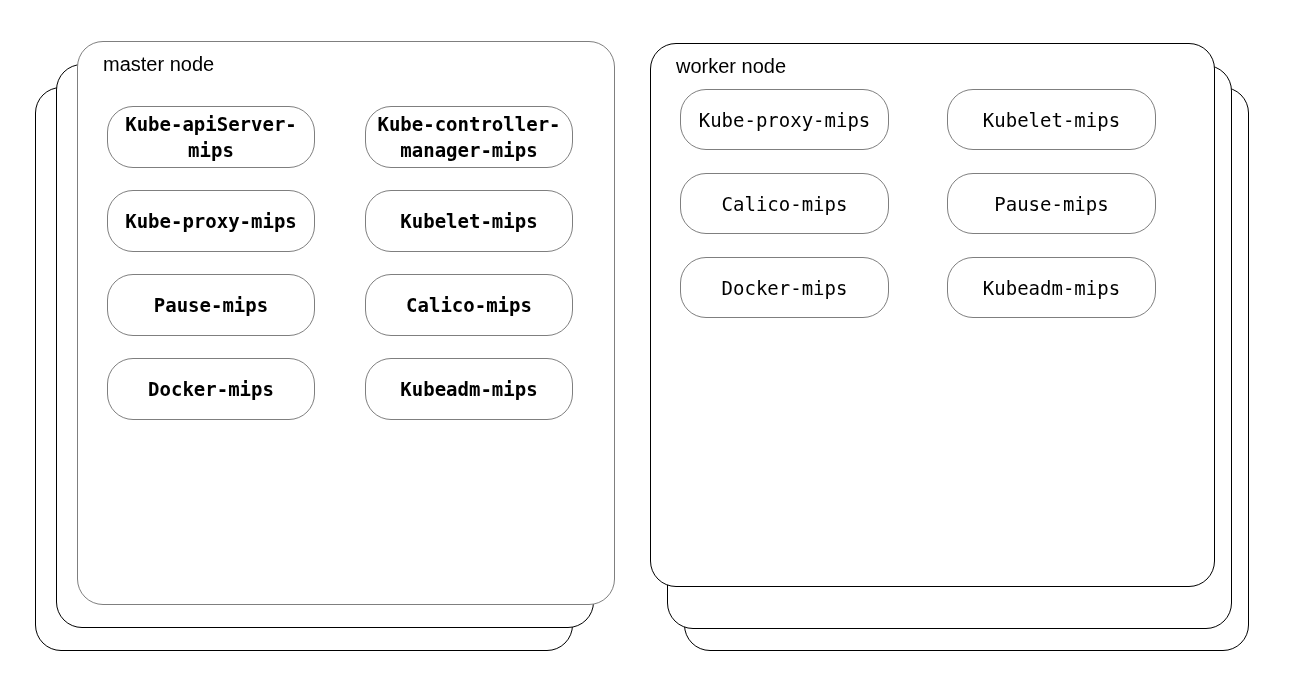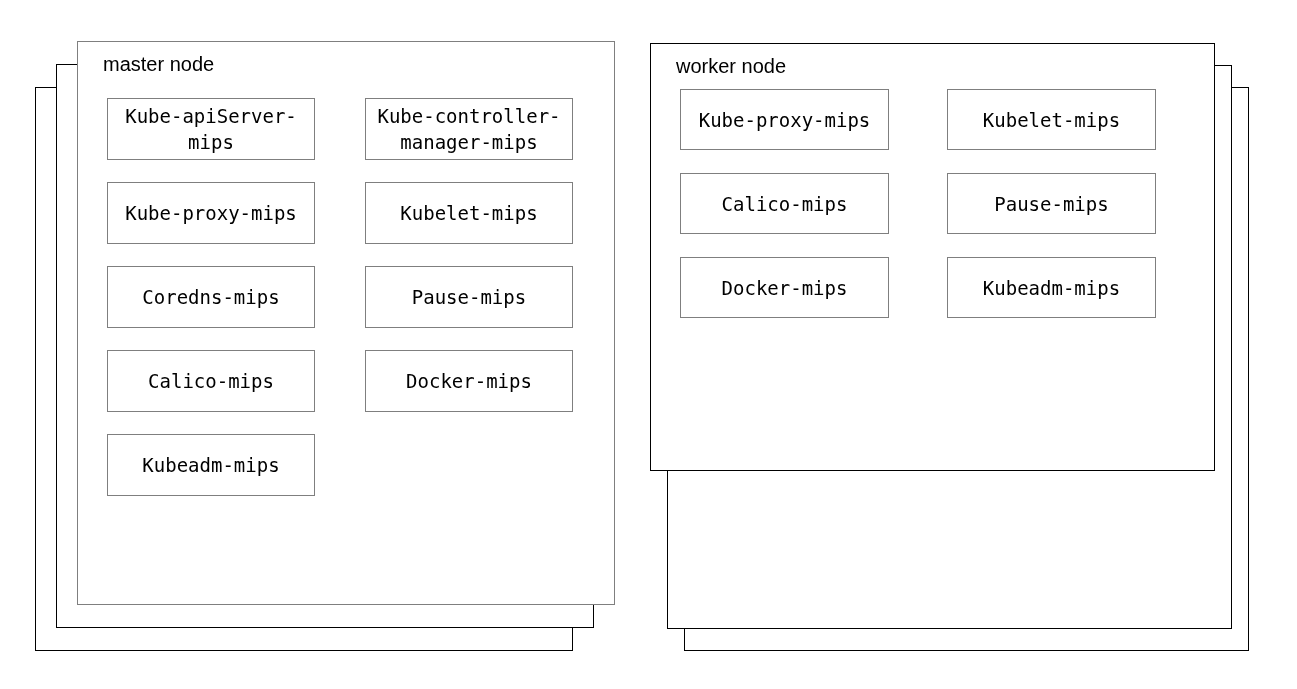--- a/index.html
+++ b/index.html
@@ -1,20 +1,20 @@
 <!DOCTYPE html>
 <html><head>
 <meta charset="utf-8">
 <style>
   html, body {
     margin: 0;
     padding: 0;
     background: #ffffff;
   }
-  * { box-sizing: border-box; }
+  * { box-sizing: border-box; border-radius: 26px; }
 
   .canvas {
     position: relative;
     width: 1297px;
     height: 689px;
     background: #ffffff;
     font-family: "Liberation Sans", sans-serif;
     color: #000000;
     overflow: hidden;
   }
@@ -31,44 +31,45 @@
   .m-back1 { left: 56px;  top: 64px; width: 538px; height: 564px; }
   .m-front {
     left: 77px; top: 41px; width: 538px; height: 564px;
     border: 1px solid #7f7f7f;
   }
 
   
   .w-back2 { left: 684px; top: 87px; width: 565px; height: 564px; }
   .w-back1 { left: 667px; top: 65px; width: 565px; height: 564px; }
   .w-front {
-    left: 650px; top: 43px; width: 565px; height: 428px;
+    left: 650px; top: 43px; width: 565px; height: 544px;
     border: 1.5px solid #000000;
   }
 
   .panel-title {
     position: absolute;
     left: 25px;
     top: 9px;
     font-size: 20px;
     line-height: 26px;
     color: #000000;
     white-space: nowrap;
   }
 
   .box-grid {
     position: absolute;
     display: grid;
   }
   .m-grid {
-    left: 29px; top: 56px;
+    left: 29px; top: 64px;
     grid-template-columns: 208px 208px;
     grid-auto-rows: 62px;
     column-gap: 50px;
     row-gap: 22px;
+    font-weight: bold;
   }
   .w-grid {
     left: 29px; top: 45px;
     grid-template-columns: 209px 209px;
     grid-auto-rows: 61px;
     column-gap: 58px;
     row-gap: 23px;
   }
 
   .component-box {
@@ -94,21 +95,20 @@
   <div>
     <div class="layer m-back2"></div>
     <div class="layer m-back1"></div>
     <div class="layer m-front">
       <div class="panel-title">master node</div>
       <div class="box-grid m-grid">
         <div class="component-box">Kube-apiServer-mips</div>
         <div class="component-box">Kube-controller-manager-mips</div>
         <div class="component-box">Kube-proxy-mips</div>
         <div class="component-box">Kubelet-mips</div>
-        <div class="component-box">Coredns-mips</div>
         <div class="component-box">Pause-mips</div>
         <div class="component-box">Calico-mips</div>
         <div class="component-box">Docker-mips</div>
         <div class="component-box">Kubeadm-mips</div>
       </div>
     </div>
   </div>
 
   <div>
     <div class="layer w-back2"></div>

